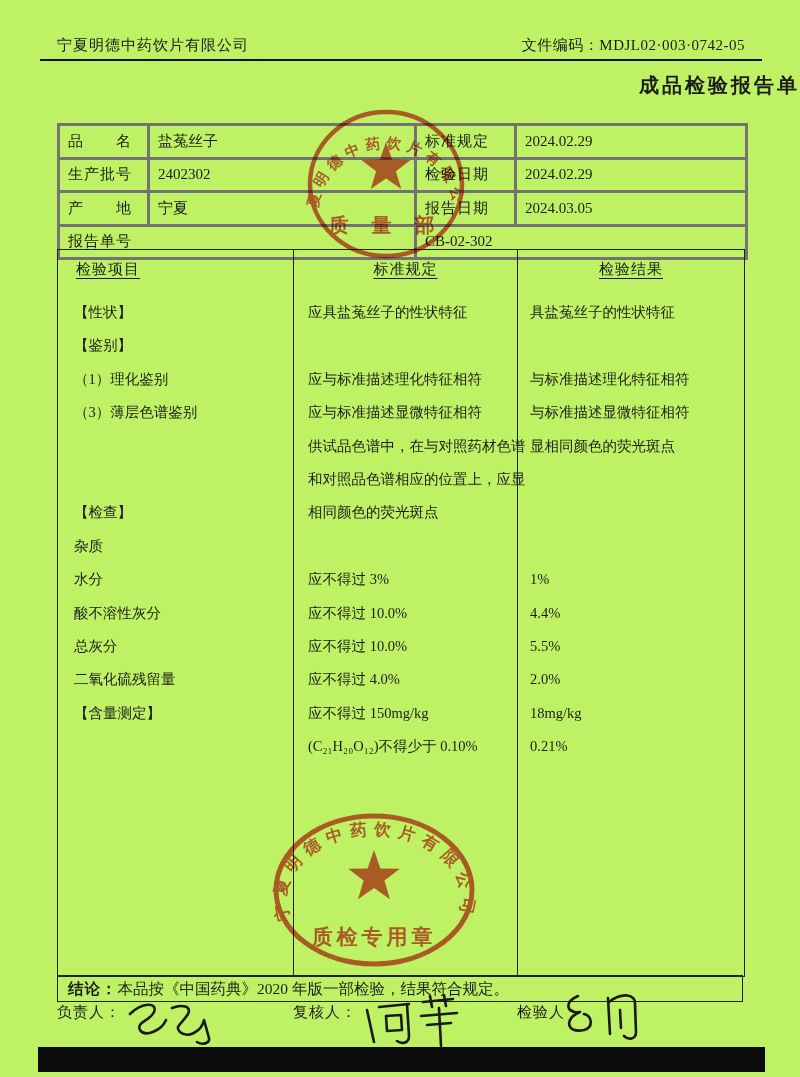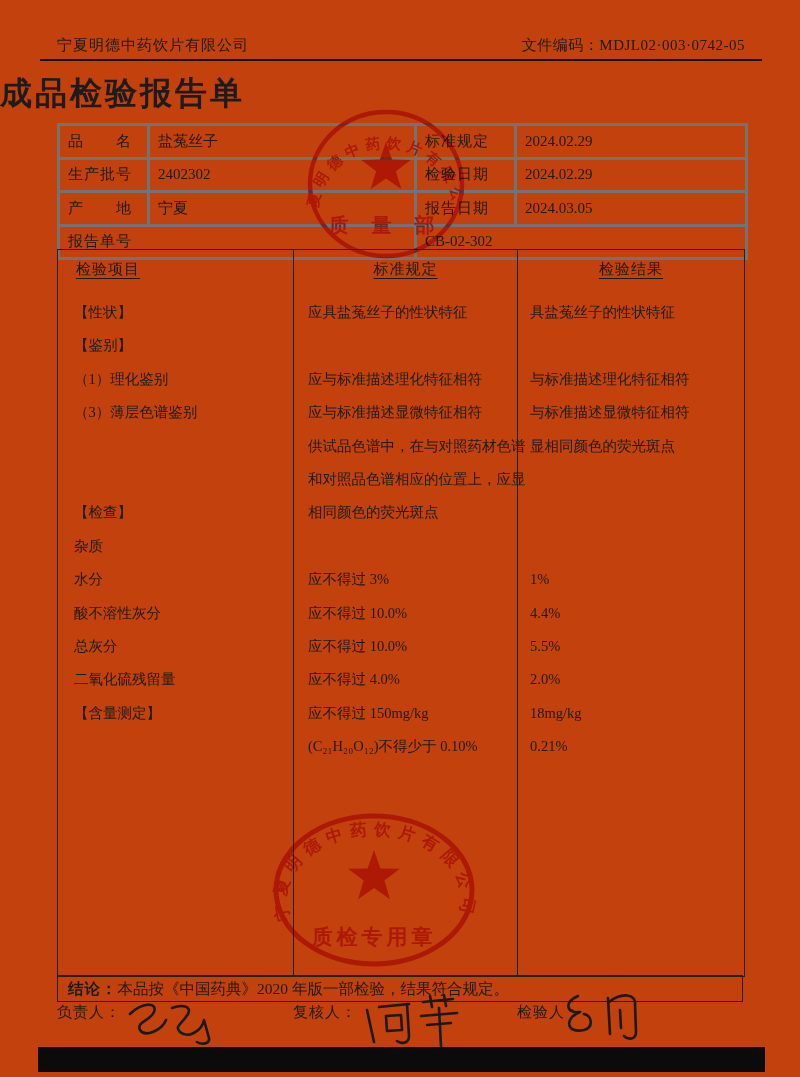--- a/index.html
+++ b/index.html
@@ -1,22 +1,22 @@
 <!DOCTYPE html>
 <html><head>
 <meta charset="utf-8">
 <style>
   html,body{margin:0;padding:0;background:#ffffff;}
-  .page{position:relative;width:800px;height:1077px;background:#c2410c;overflow:hidden;
+  .page{position:relative;width:800px;height:1077px;background:#bef264;overflow:hidden;
         font-family:"Liberation Serif","DejaVu Serif",serif;color:#1c1c1c;}
   
   .hdr-company{position:absolute;left:57px;top:36px;font-size:15px;letter-spacing:1px;}
   .hdr-code{position:absolute;right:55px;top:36px;font-size:15px;letter-spacing:.5px;}
   .hdr-rule{position:absolute;left:40px;top:59px;width:722px;height:0;border-top:2px solid #111;}
-  .title{position:absolute;left:0;top:72px;width:100%;text-align:left;font-size:32px;
+  .title{position:absolute;left:0;top:72px;width:100%;text-align:right;font-size:20px;
          font-weight:bold;letter-spacing:3px;}
   
   .info{position:absolute;left:57px;top:123px;width:688px;border-collapse:collapse;
         table-layout:fixed;font-size:15px;}
   .info td{border:3px solid #737373;height:30.5px;padding:0 8px;white-space:nowrap;overflow:hidden;}
   .info .lab{letter-spacing:1px;}
   
   .main{position:absolute;left:57px;top:249px;width:686px;height:726px;border:1px solid #222;
         display:flex;font-size:14.5px;}
   .mcol{position:relative;height:100%;box-sizing:border-box;}

